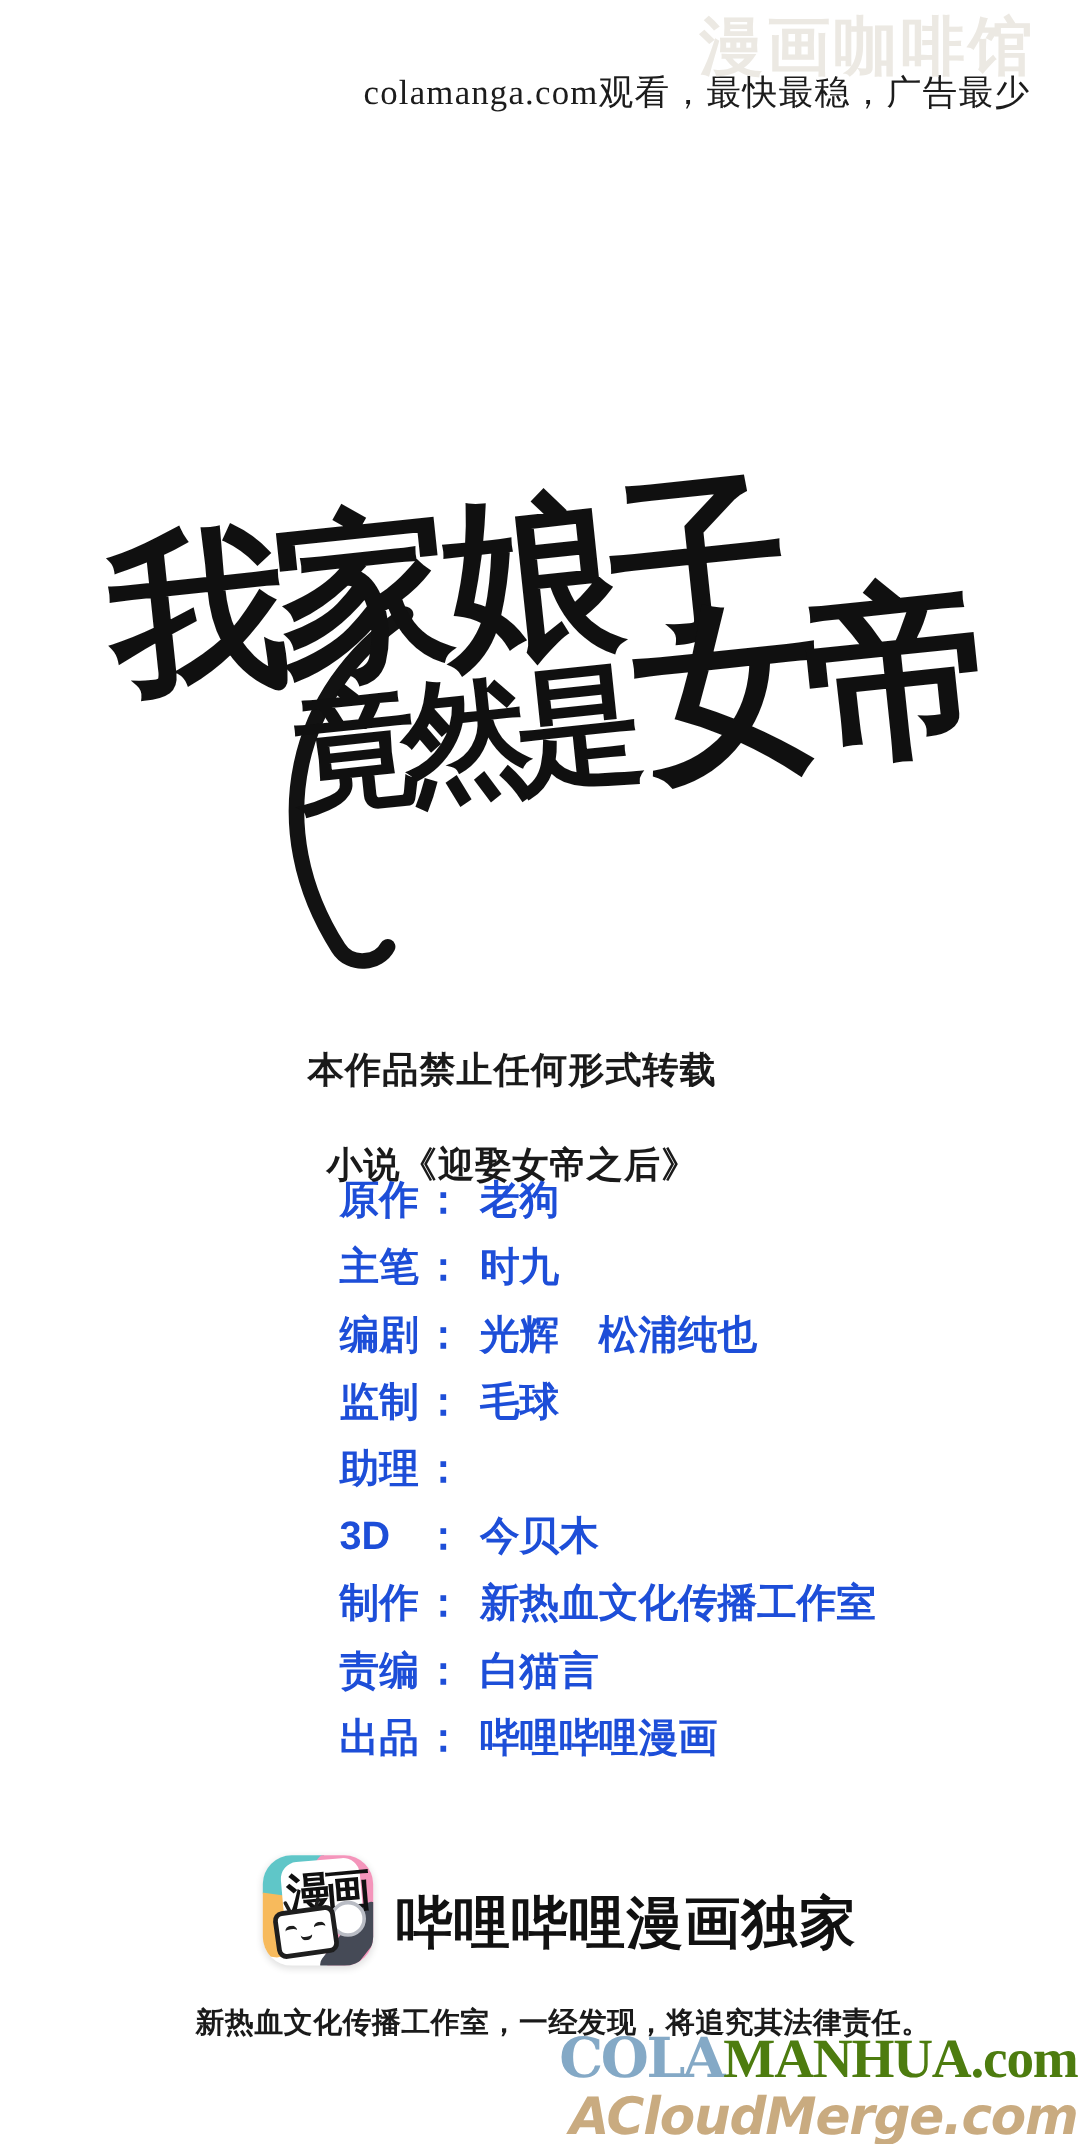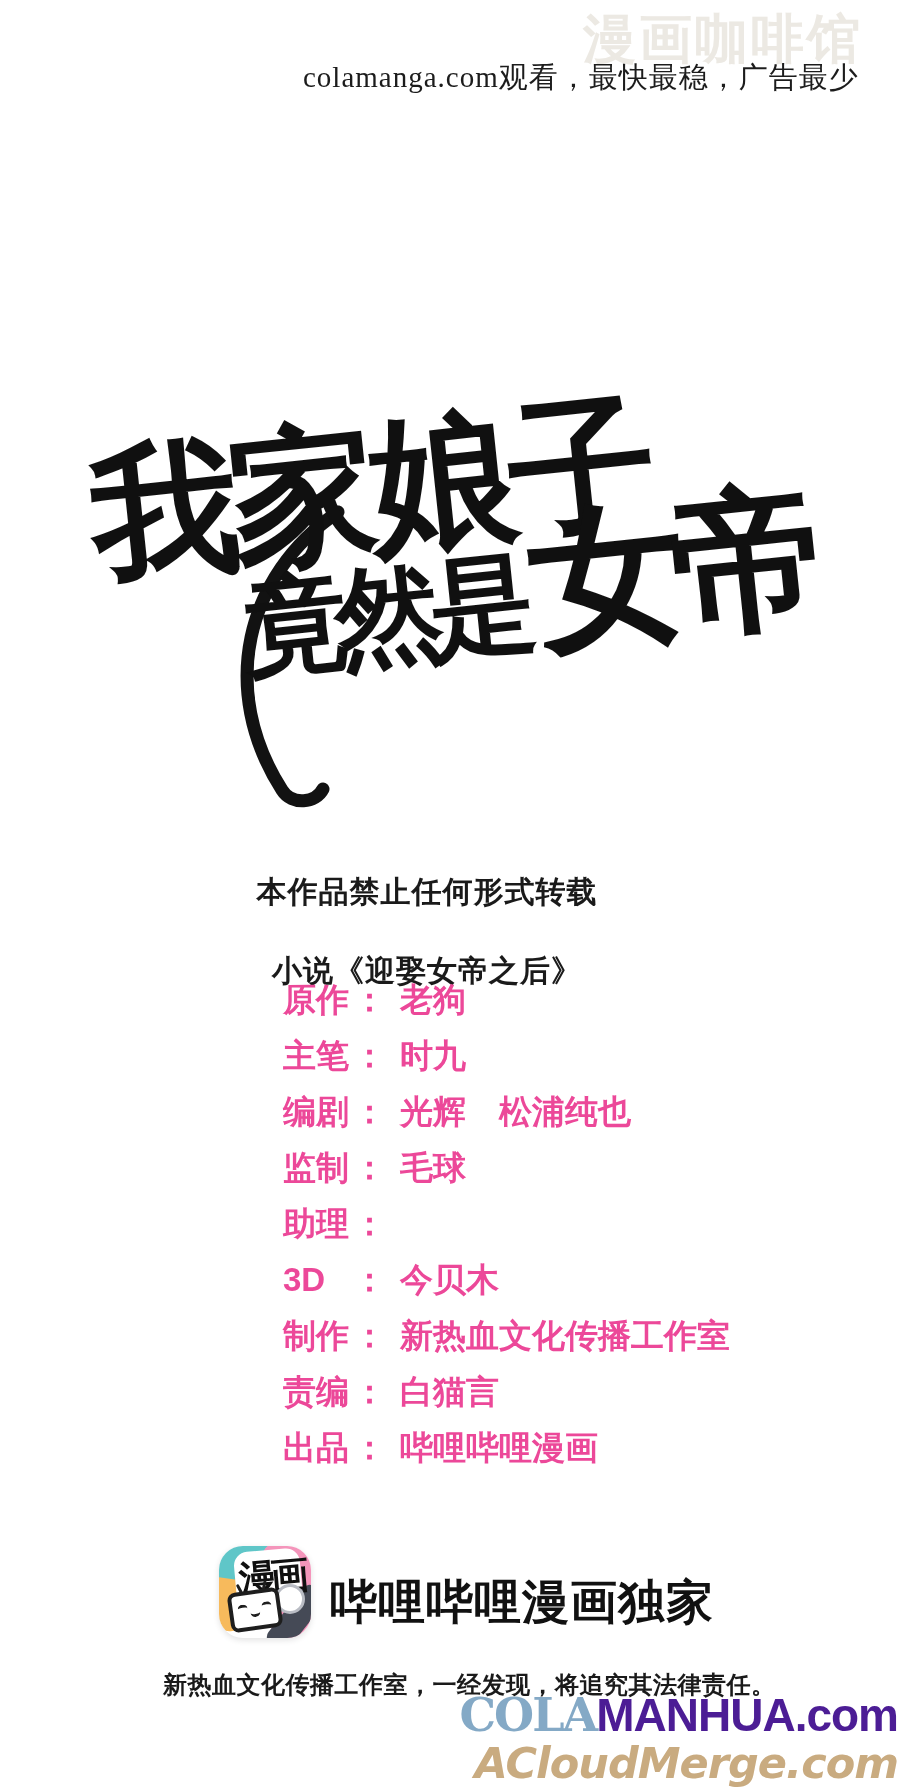--- a/index.html
+++ b/index.html
@@ -102,21 +102,21 @@
     position: absolute;
     left: 283px;
     top: 972px;
   }
   .credit-row {
     display: flex;
     align-items: center;
     height: 56px;
     font-size: 33px;
     font-weight: 700;
-    color: #ec4899;
+    color: #1d4ed8;
     white-space: pre;
   }
   .c-role {
     display: inline-block;
     width: 70px;
   }
   .c-colon { display: inline-block; }
   .c-name {
     display: inline-block;
     margin-left: 14px;
@@ -280,24 +280,24 @@
     white-space: nowrap;
   }
   .wm-line1 { font-size: 46px; }
   .wm-cola {
     font-family: "DejaVu Serif", serif;
     font-weight: 700;
     letter-spacing: -2px;
     color: #84a9c6;
   }
   .wm-manhua {
-    font-family: Liberation Sans, sans-serif;
+    font-family: Liberation Serif, serif;
     font-weight: 900;
     letter-spacing: -1px;
-    color: #4c1d95;
+    color: #4d7c0f;
   }
   .wm-line2 {
     margin-top: 4px;
     font-family: "DejaVu Sans", sans-serif;
     font-style: italic;
     font-weight: 900;
     font-size: 43px;
     letter-spacing: -1px;
     color: #c9ab80;
   }

